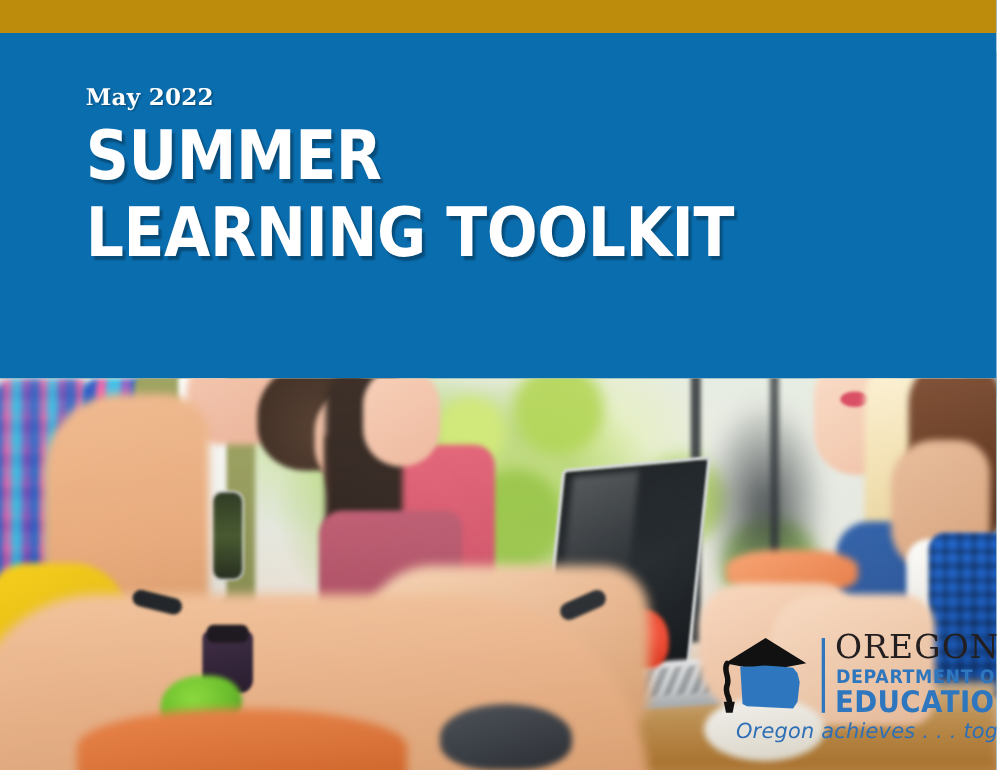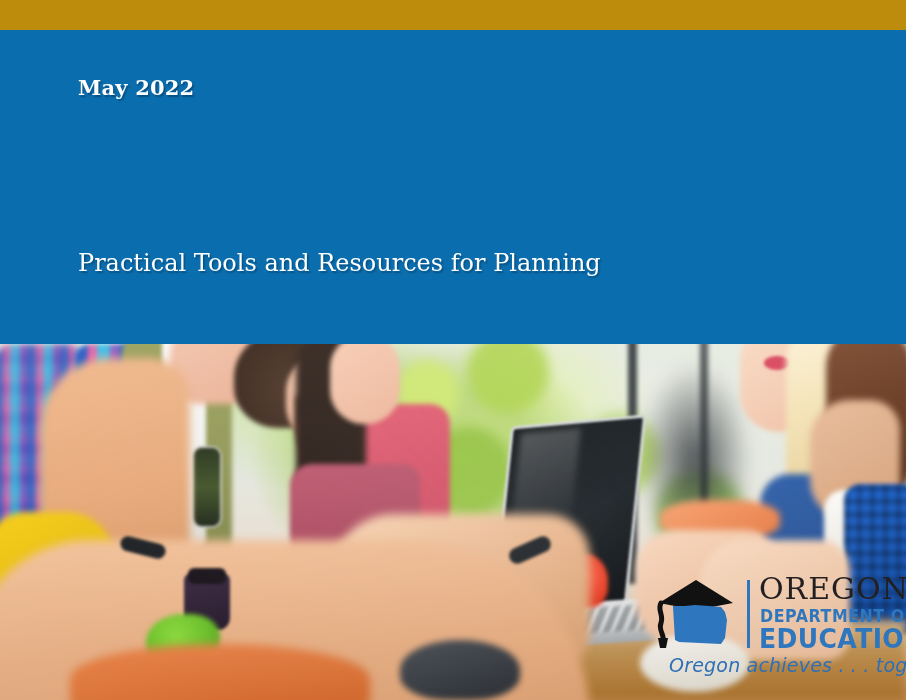--- a/index.html
+++ b/index.html
@@ -576,23 +576,26 @@
 <body>
 
 <div class="page">
 
   <div class="gold-band"></div>
 
   <div class="header-block">
 
     <div class="date-line">May 2022</div>
 
+    <div class="title-wrap">
+      <div class="title-line">SUMMER</div>
+      <div class="title-line">LEARNING TOOLKIT</div>
+    </div>
 
     <div class="subtitle-wrap">
-      <div class="subtitle-line">Practical Tools and Resources for Planning</div>
     </div>
   </div>
 
   <div class="photo">
     <div class="photo-layer bg-base"></div>
 
     <div class="p-foliage-a"></div>
     <div class="p-foliage-b"></div>
     <div class="p-dark-blob"></div>
     <div class="p-post-1"></div>

